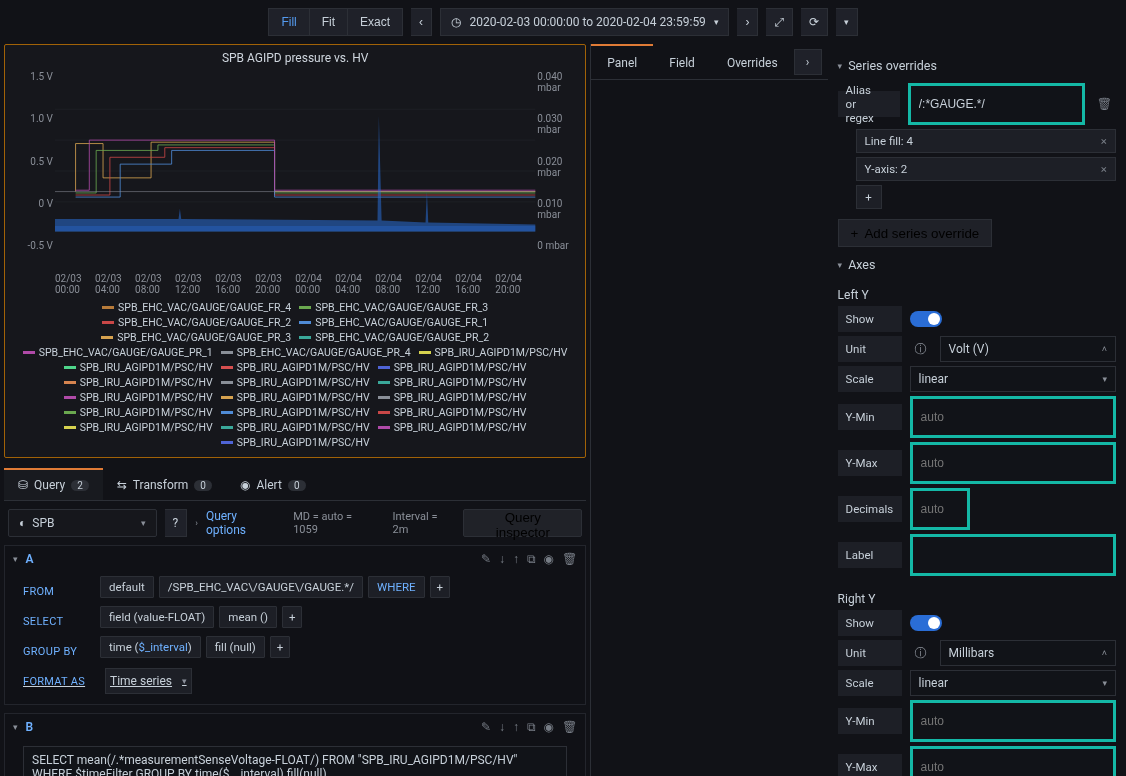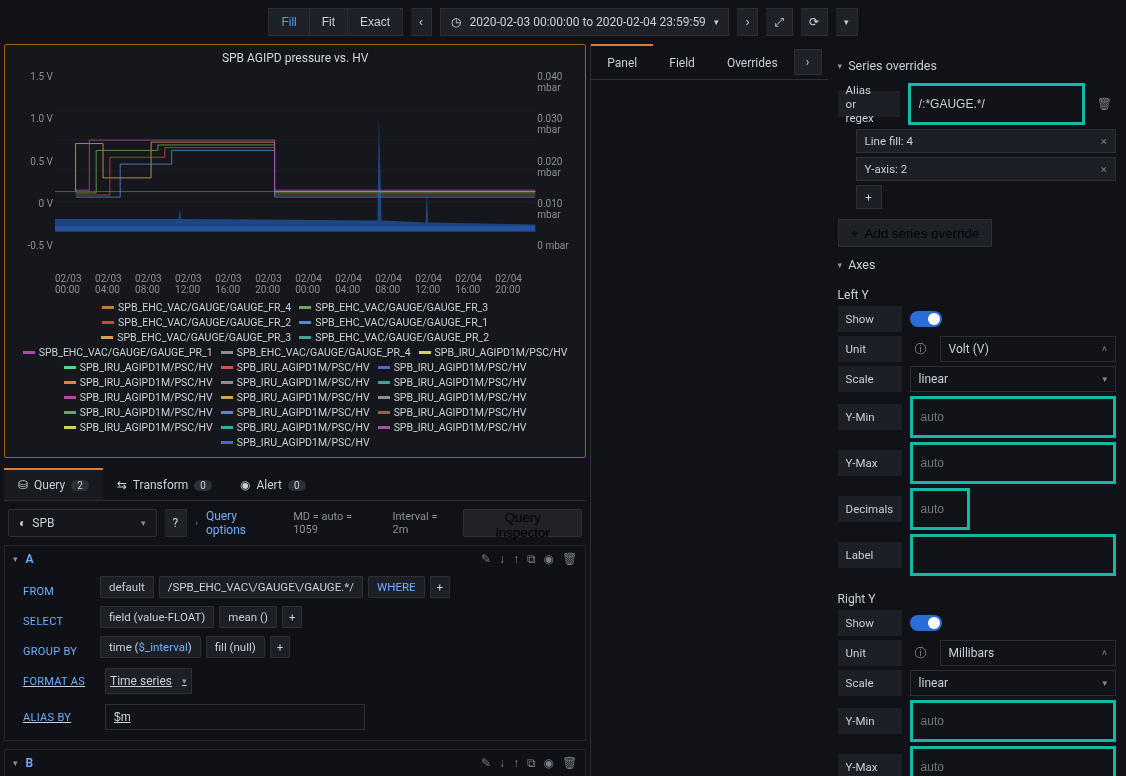--- a/index.html
+++ b/index.html
@@ -483,24 +483,20 @@
         <span class="token">fill (null)</span>
         <span class="token plus">+</span>
       </div>
       <div class="format-row">
         <span class="q-label" style="width:72px">FORMAT AS</span>
         <div class="select-box">
           <span>Time series</span>
             <span class="chev">▾</span>
         </div>
       </div>
-      <div class="format-row" style="padding-top:0">
-        <span class="q-label" style="width:72px">ALIAS BY</span>
-        <input class="text-input" value="$m" style="">
-      </div>
     </div>
 
     <div class="query-block">
       <div class="query-head">
         <span class="chev">▾</span>
         <span class="ref">B</span>
         <span class="actions">
           <span>✎</span>
           <span>↓</span>
           <span>↑</span>

